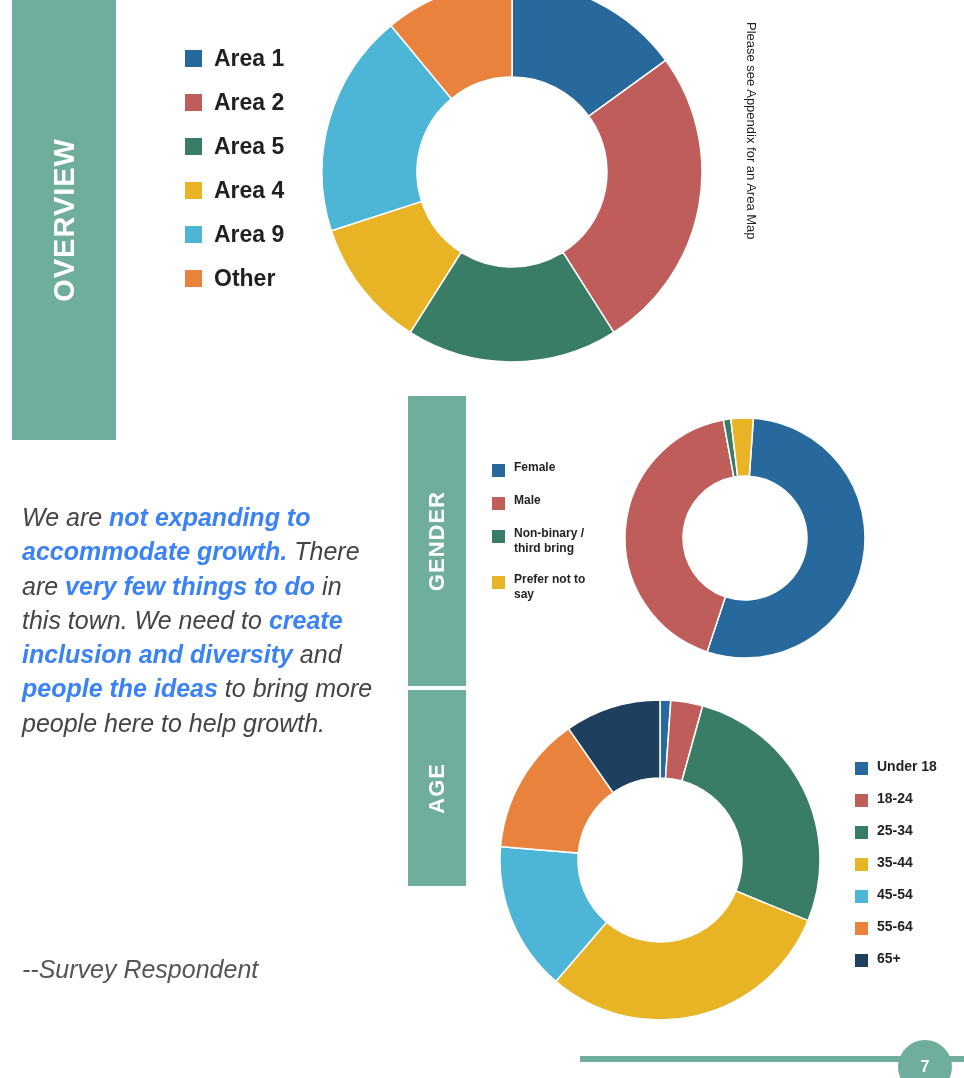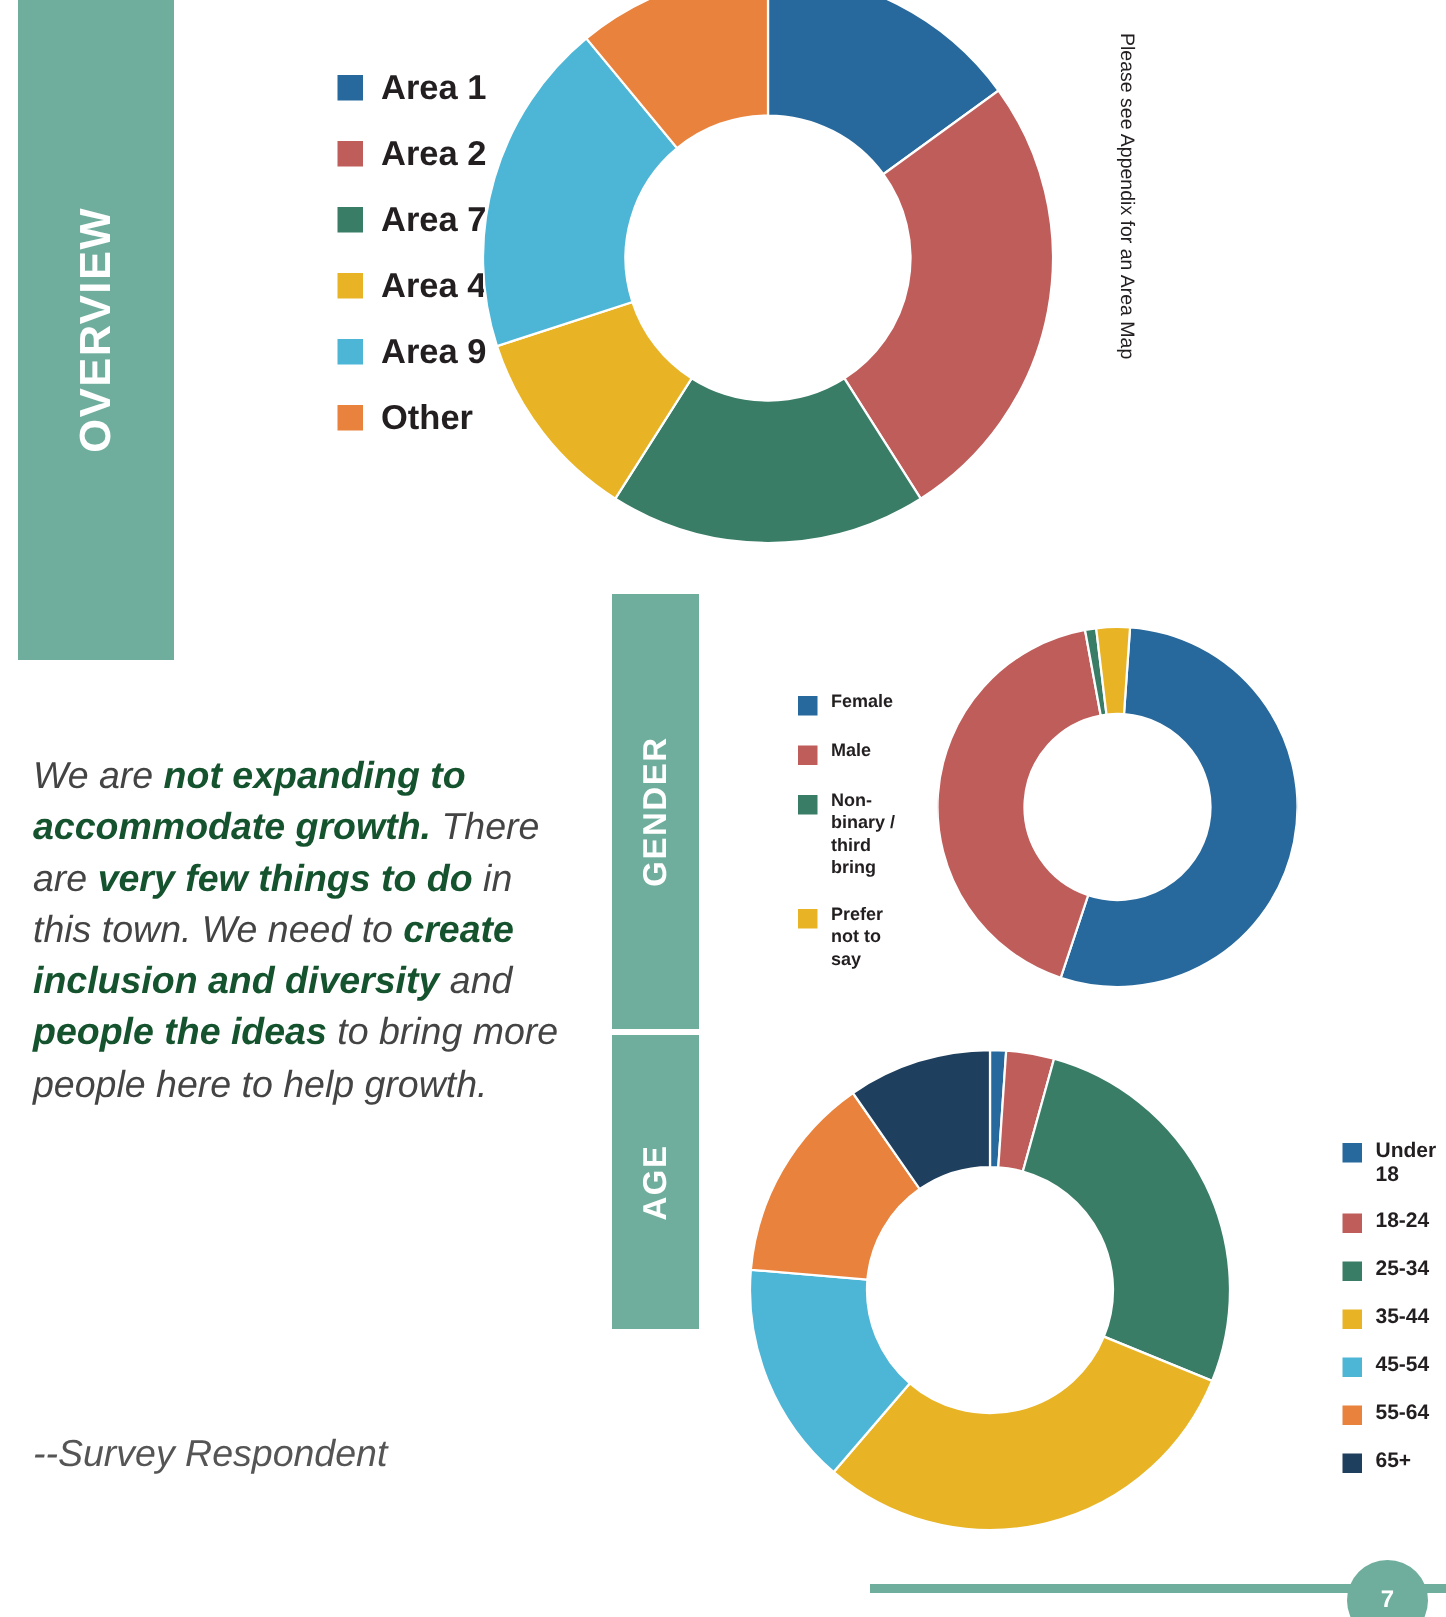--- a/index.html
+++ b/index.html
@@ -77,42 +77,41 @@
     left: 22px;
     top: 500px;
     width: 360px;
     font-family: "Liberation Sans", sans-serif;
     font-style: italic;
     font-size: 25px;
     line-height: 1.37;
     color: #444444;
   }
   #quote-block b {
-    color: #14532d;
+    color: #3b82f6;
     font-weight: bold;
     font-style: italic;
   }
   #quote-attrib {
     position: absolute;
     left: 22px;
     top: 955px;
     font-style: italic;
     font-size: 25px;
     color: #555555;
   }
 
   
   .legend {
     position: absolute;
   }
   .legend-row {
     display: flex;
     align-items: flex-start;
     margin-bottom: 8px;
-    margin-left: 40px;
   }
   .legend-swatch {
     width: 13px;
     height: 13px;
     flex: 0 0 13px;
     margin-top: 4px;
     margin-right: 9px;
   }
   .legend-label {
     color: #231f20;
@@ -189,21 +188,21 @@
     <div class="legend-row">
       <div class="legend-swatch" style="background: rgb(39, 105, 156);"></div>
       <div class="legend-label">Area 1</div>
     </div>
     <div class="legend-row">
       <div class="legend-swatch" style="background: rgb(191, 93, 90);"></div>
       <div class="legend-label">Area 2</div>
     </div>
     <div class="legend-row">
       <div class="legend-swatch" style="background: rgb(58, 125, 103);"></div>
-      <div class="legend-label">Area 7</div>
+      <div class="legend-label">Area 5</div>
     </div>
     <div class="legend-row">
       <div class="legend-swatch" style="background: rgb(232, 180, 37);"></div>
       <div class="legend-label">Area 4</div>
     </div>
     <div class="legend-row">
       <div class="legend-swatch" style="background: rgb(77, 181, 214);"></div>
       <div class="legend-label">Area 9</div>
     </div>
     <div class="legend-row">

